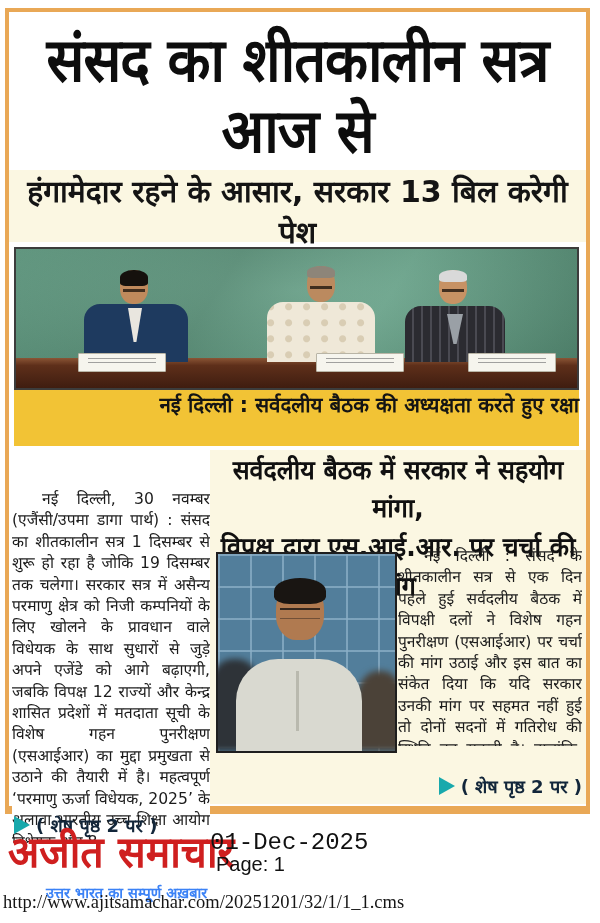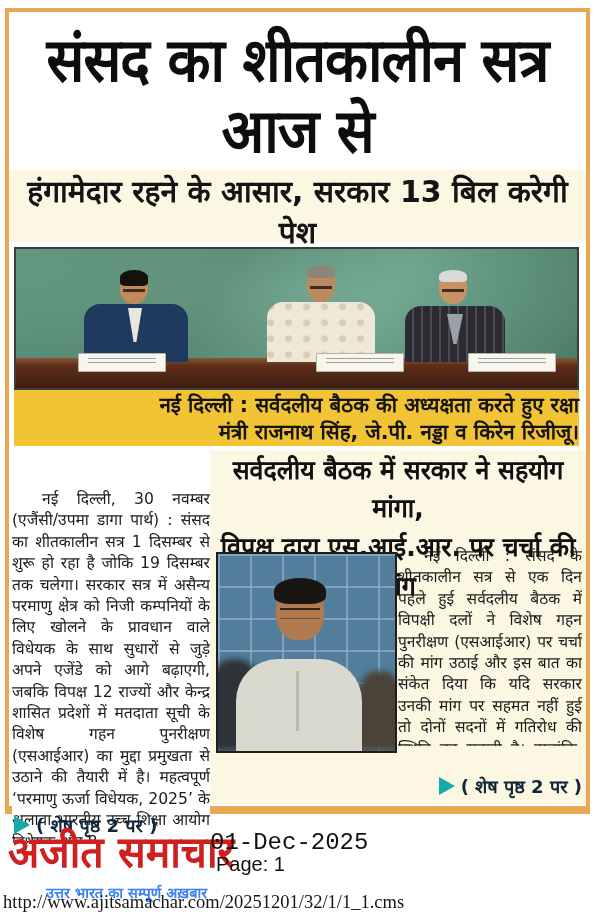--- a/index.html
+++ b/index.html
@@ -158,21 +158,20 @@
         </div>
       </div>
 
       <div class="nameplate" style="left:62px;"></div>
       <div class="nameplate" style="left:300px;"></div>
       <div class="nameplate" style="left:452px;"></div>
     </div>
 
     <div class="caption1">
       <div>नई दिल्ली : सर्वदलीय बैठक की अध्यक्षता करते हुए रक्षा</div>
-      <div>मंत्री राजनाथ सिंह, जे.पी. नड्डा व किरेन रिजीजू।</div>
     </div>
 
     <div class="leftcol">
       <p class="bodytext">नई दिल्ली, 30 नवम्बर (एजैंसी/उपमा डागा पार्थ) : संसद का शीतकालीन सत्र 1 दिसम्बर से शुरू हो रहा है जोकि 19 दिसम्बर तक चलेगा। सरकार सत्र में असैन्य परमाणु क्षेत्र को निजी कम्पनियों के लिए खोलने के प्रावधान वाले विधेयक के साथ सुधारों से जुड़े अपने एजेंडे को आगे बढ़ाएगी, जबकि विपक्ष 12 राज्यों और केन्द्र शासित प्रदेशों में मतदाता सूची के विशेष गहन पुनरीक्षण (एसआईआर) का मुद्दा प्रमुखता से उठाने की तैयारी में है। महत्वपूर्ण ‘परमाणु ऊर्जा विधेयक, 2025’ के अलावा भारतीय उच्च शिक्षा आयोग विधेयक और 8</p>
       <div class="cont">
         <span class="tri"></span>
         <span class="label">( शेष पृष्ठ 2 पर )</span>
       </div>
     </div>
 

